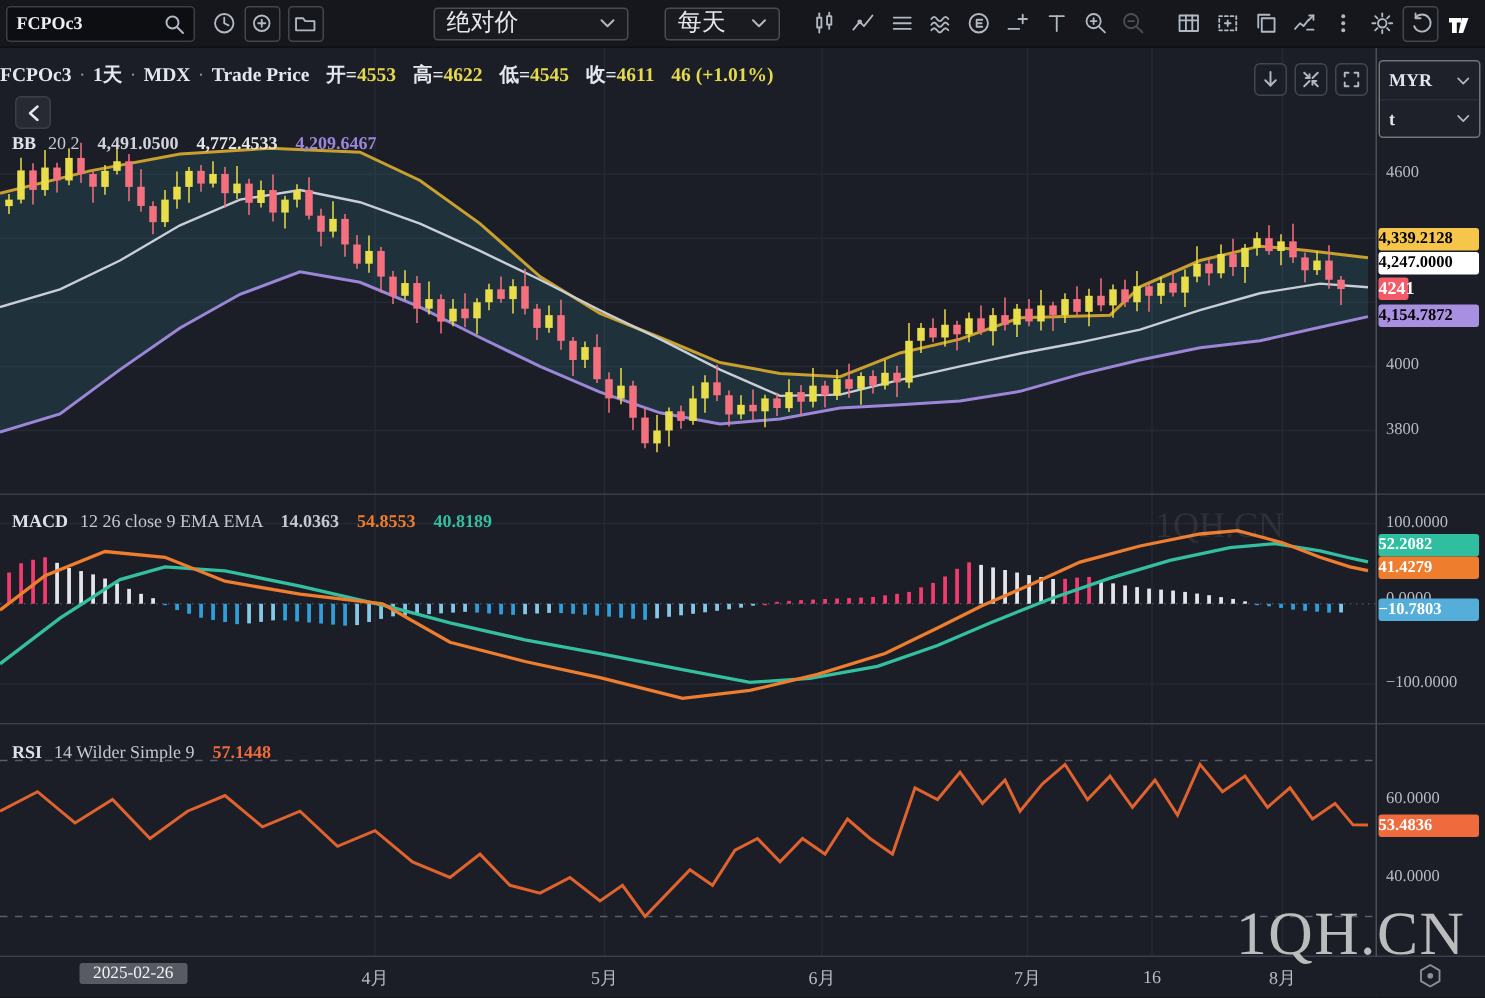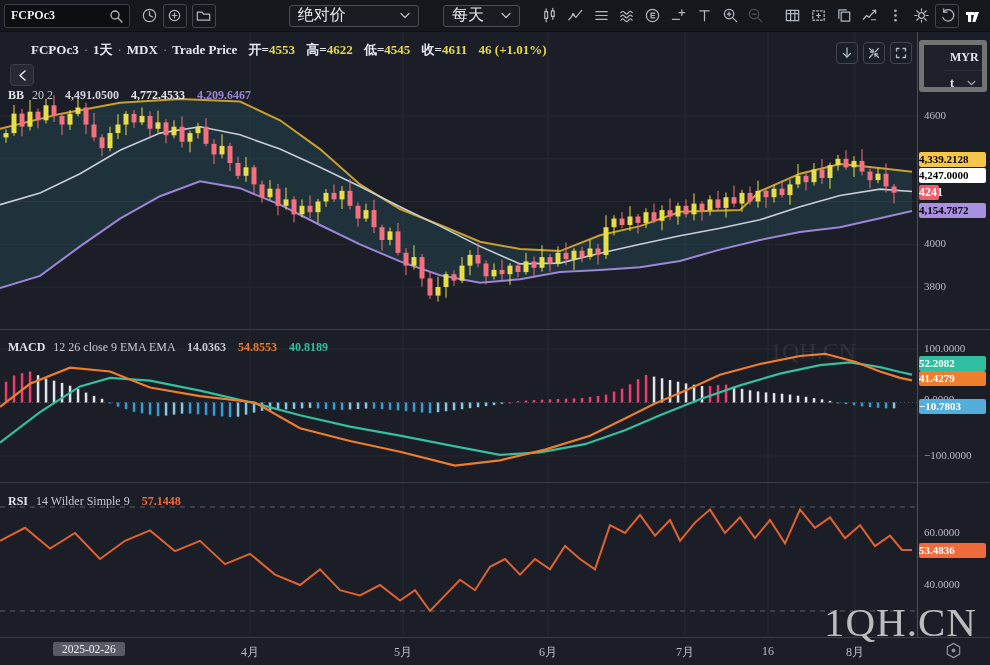--- a/index.html
+++ b/index.html
@@ -21,37 +21,37 @@
   .icon{stroke:#b2b8c2;fill:none;stroke-width:1.3;stroke-linecap:round;stroke-linejoin:round;}
   .iconf{fill:#b2b8c2;stroke:none;}
   
   .pane-svg{position:absolute;left:0;z-index:1;}
   .sep{position:absolute;left:0;width:990px;height:1px;background:#3a3e49;z-index:6;}
   .vaxisline{position:absolute;left:917px;top:32px;width:1px;height:633px;background:#4a4e59;z-index:7;}
   .legend{position:absolute;left:8px;z-index:12;font-size:12px;white-space:nowrap;}
   .legend .t{color:#dfe2e8;font-weight:bold;margin-top:41px;}
   .legend .p{color:#c4c8d0;margin-left:5px;}
   .legend .v{margin-left:9px;font-weight:bold;}
-  .symrow{position:absolute;left:20px;top:41px;z-index:12;font-size:13px;font-weight:bold;color:#e4e7ed;white-space:nowrap;padding-left:11px;}
+  .symrow{position:absolute;left:0;top:41px;z-index:12;font-size:13px;font-weight:bold;color:#e4e7ed;white-space:nowrap;}
   .symrow .sep2{color:#8c909a;margin:0 5px;font-weight:normal;}
   .symrow .lbl{color:#e4e7ed;margin-left:8px;}
   .symrow .val{color:#e5d94d;}
   .backbtn{position:absolute;left:10px;top:64px;width:24px;height:22px;background:#272a32;border:1px solid #3a3e49;
            border-radius:4px;z-index:12;display:flex;align-items:center;justify-content:center;cursor:pointer;}
   .panebtns{position:absolute;top:42px;left:836px;display:flex;gap:5px;z-index:12;}
   .pbtn{width:22px;height:22px;border:1px solid #43464f;border-radius:4px;background:rgba(27,30,38,.6);
         display:flex;align-items:center;justify-content:center;cursor:pointer;}
   
   .axiscol{position:absolute;left:918px;top:32px;width:72px;height:606px;z-index:8;}
   .ticklab{position:absolute;left:6px;font-size:11px;color:#b8bcc6;z-index:2;}
   .badge{position:absolute;left:1px;width:67px;font-size:11px;font-weight:bold;
          border-radius:2px;height:15px;line-height:15px;z-index:5;}
   .badge.small{width:20px;text-align:center;font-size:12px;}
-  .curpanel{position:absolute;left:1px;top:8px;width:68px;height:52px;background:#1e212a;border:5px solid #737373;
-            border-radius:3px;z-index:9;padding-left:20px;}
+  .curpanel{position:absolute;left:1px;top:8px;width:68px;height:52px;background:#1e212a;border:1px solid #737373;
+            border-radius:3px;z-index:9;}
   .currow{display:flex;align-items:center;justify-content:space-between;height:25px;padding:0 6px;cursor:pointer;}
   .currow+.currow{border-top:1px solid #2b2e37;}
   .currow .ct{font-size:12px;font-weight:bold;color:#e3e6ec;}
   
   .timeaxis{position:absolute;left:0;top:638px;width:990px;height:27px;background:#1b1e26;z-index:9;}
   .tatick{position:absolute;top:6px;font-size:12px;color:#b8bcc6;transform:translateX(-50%);}
   .tabadge{position:absolute;left:53px;top:4px;padding:1px 9px;background:#585b63;color:#eef0f3;
            font-size:11.5px;border-radius:2px;}
   .tacorner{position:absolute;left:944px;top:3px;}
   

